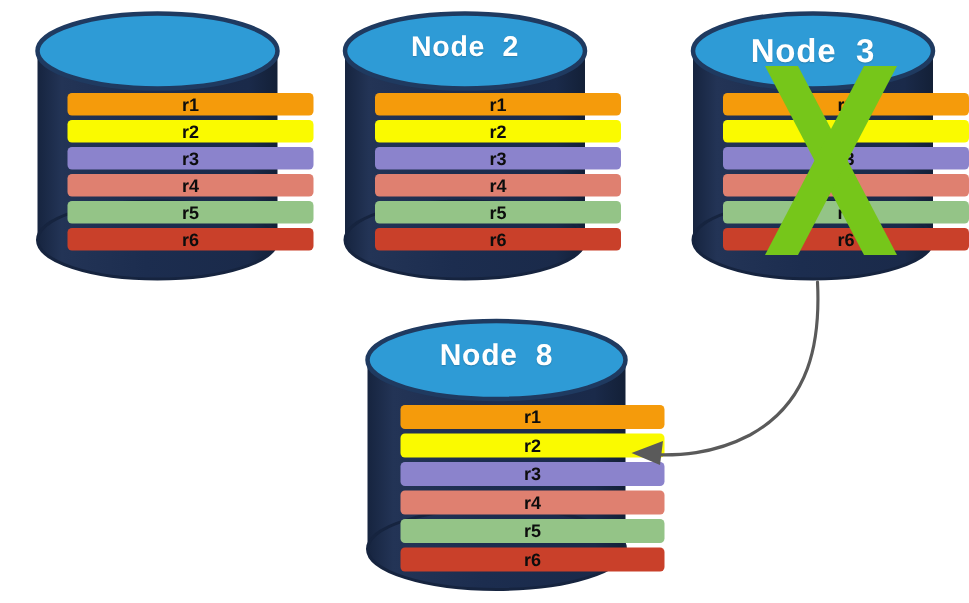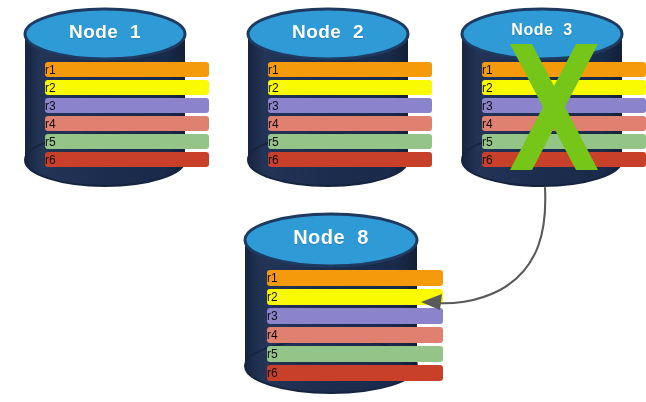--- a/index.html
+++ b/index.html
@@ -51,27 +51,27 @@
     position: absolute;
     left: 0;
     width: 100%;
     display: flex;
     flex-direction: column;
   }
   .row-bar {
     position: relative;
     border-radius: 3px;
     color: #0d0d0d;
-    font-weight: normal;
+    font-weight: bold;
     font-family: "Liberation Sans", sans-serif;
     text-align: center;
     line-height: 1;
     display: flex;
     align-items: center;
-    justify-content: flex-start;
+    justify-content: center;
     box-sizing: border-box;
   }
 
   .xmark-svg {
     position: absolute;
     overflow: visible;
     pointer-events: none;
   }
   .arrow-svg {
     position: absolute;
@@ -93,21 +93,20 @@
           <stop offset="0.10" stop-color="#233456"></stop>
           <stop offset="0.45" stop-color="#1C2D4F"></stop>
           <stop offset="0.88" stop-color="#1A2A4A"></stop>
           <stop offset="1" stop-color="#132037"></stop>
         </linearGradient>
       </defs>
       <path d="M2,26 L2,152 A80,26 0 0 0 162,152 L162,26 Z" fill="url(#bodyGrad1)"></path>
       <ellipse cx="82" cy="152" rx="80" ry="26" fill="none" stroke="#16243F" stroke-width="2"></ellipse>
       <ellipse cx="82" cy="26" rx="80" ry="25" fill="#2E9BD6" stroke="#1F3A60" stroke-width="3"></ellipse>
     </svg>
-    <div class="node-title" style="top:13px; font-size:19px;">Node  1</div>
     <div class="rows" style="top:54px; padding:0 22px; gap:3px;">
       <div class="row-bar" style="height:15px; font-size:12px; background:#F59B0B;">
         <span>r1</span>
       </div>
       <div class="row-bar" style="height:15px; font-size:12px; background:#FAFA00;">
         <span>r2</span>
       </div>
       <div class="row-bar" style="height:15px; font-size:12px; background:#8B83CC;">
         <span>r3</span>
       </div>
@@ -116,21 +115,21 @@
       </div>
       <div class="row-bar" style="height:15px; font-size:12px; background:#94C487;">
         <span>r5</span>
       </div>
       <div class="row-bar" style="height:15px; font-size:12px; background:#C9402A;">
         <span>r6</span>
       </div>
     </div>
   </div>
 
-  <div class="node" style="left:246px; top:8px; width:164px; height:178px;">
+  <div class="node" style="left:228px; top:8px; width:164px; height:178px;">
     <svg class="node-svg" width="164" height="178" viewBox="0 0 164 178">
       <defs>
         <linearGradient id="bodyGrad2" x1="0" y1="0" x2="1" y2="0">
           <stop offset="0" stop-color="#16243F"></stop>
           <stop offset="0.10" stop-color="#233456"></stop>
           <stop offset="0.45" stop-color="#1C2D4F"></stop>
           <stop offset="0.88" stop-color="#1A2A4A"></stop>
           <stop offset="1" stop-color="#132037"></stop>
         </linearGradient>
       </defs>
@@ -169,21 +168,21 @@
           <stop offset="0.10" stop-color="#233456"></stop>
           <stop offset="0.45" stop-color="#1C2D4F"></stop>
           <stop offset="0.88" stop-color="#1A2A4A"></stop>
           <stop offset="1" stop-color="#132037"></stop>
         </linearGradient>
       </defs>
       <path d="M2,26 L2,152 A80,26 0 0 0 162,152 L162,26 Z" fill="url(#bodyGrad3)"></path>
       <ellipse cx="82" cy="152" rx="80" ry="26" fill="none" stroke="#16243F" stroke-width="2"></ellipse>
       <ellipse cx="82" cy="26" rx="80" ry="25" fill="#2E9BD6" stroke="#1F3A60" stroke-width="3"></ellipse>
     </svg>
-    <div class="node-title" style="top:13px; font-size:16px;">Node  3</div>
+    <div class="node-title" style="top:13px; font-size:22px;">Node  3</div>
     <div class="rows" style="top:54px; padding:0 22px; gap:3px;">
       <div class="row-bar" style="height:15px; font-size:12px; background:#F59B0B;">
         <span>r1</span>
       </div>
       <div class="row-bar" style="height:15px; font-size:12px; background:#FAFA00;">
         <span>r2</span>
       </div>
       <div class="row-bar" style="height:15px; font-size:12px; background:#8B83CC;">
         <span>r3</span>
       </div>

